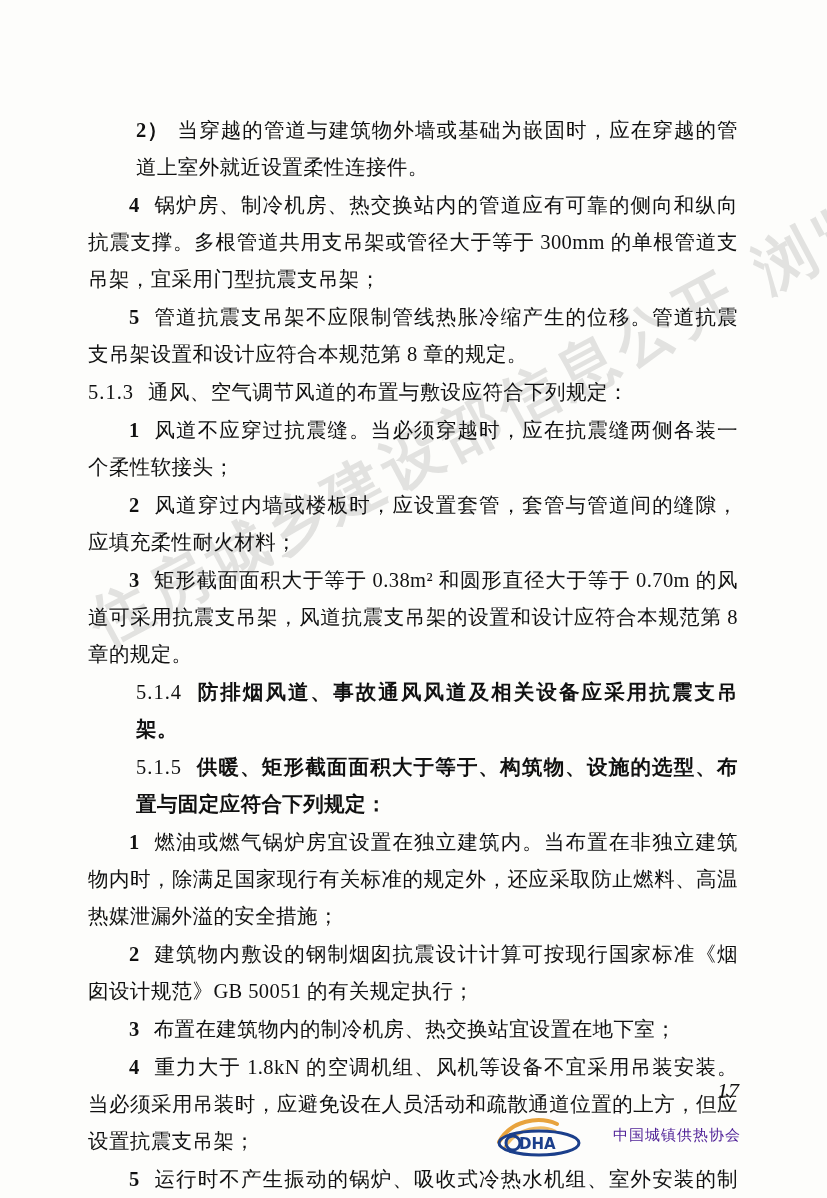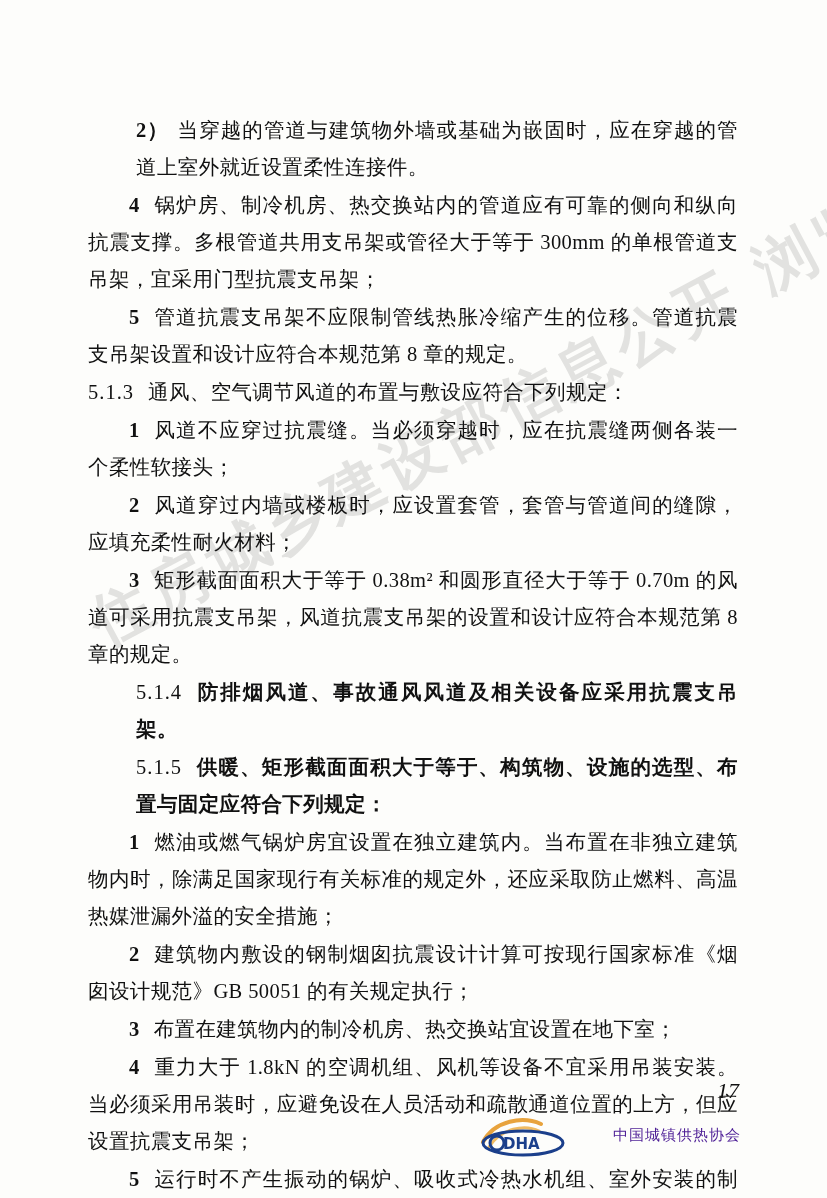--- a/index.html
+++ b/index.html
@@ -98,21 +98,21 @@
     font-size: 22px;
     font-style: italic;
     font-family: "Liberation Serif", serif;
   }
   .logo {
     position: absolute;
     right: 86px;
     top: 42px;
     display: flex;
     align-items: center;
-    gap: 16px;
+    gap: 0;
   }
   .logo-mark {
     position: relative;
     width: 120px;
     height: 46px;
   }
   .logo-cn {
     font-family: Liberation Serif, serif;
     font-size: 15px;
     color: #4c1d95;

